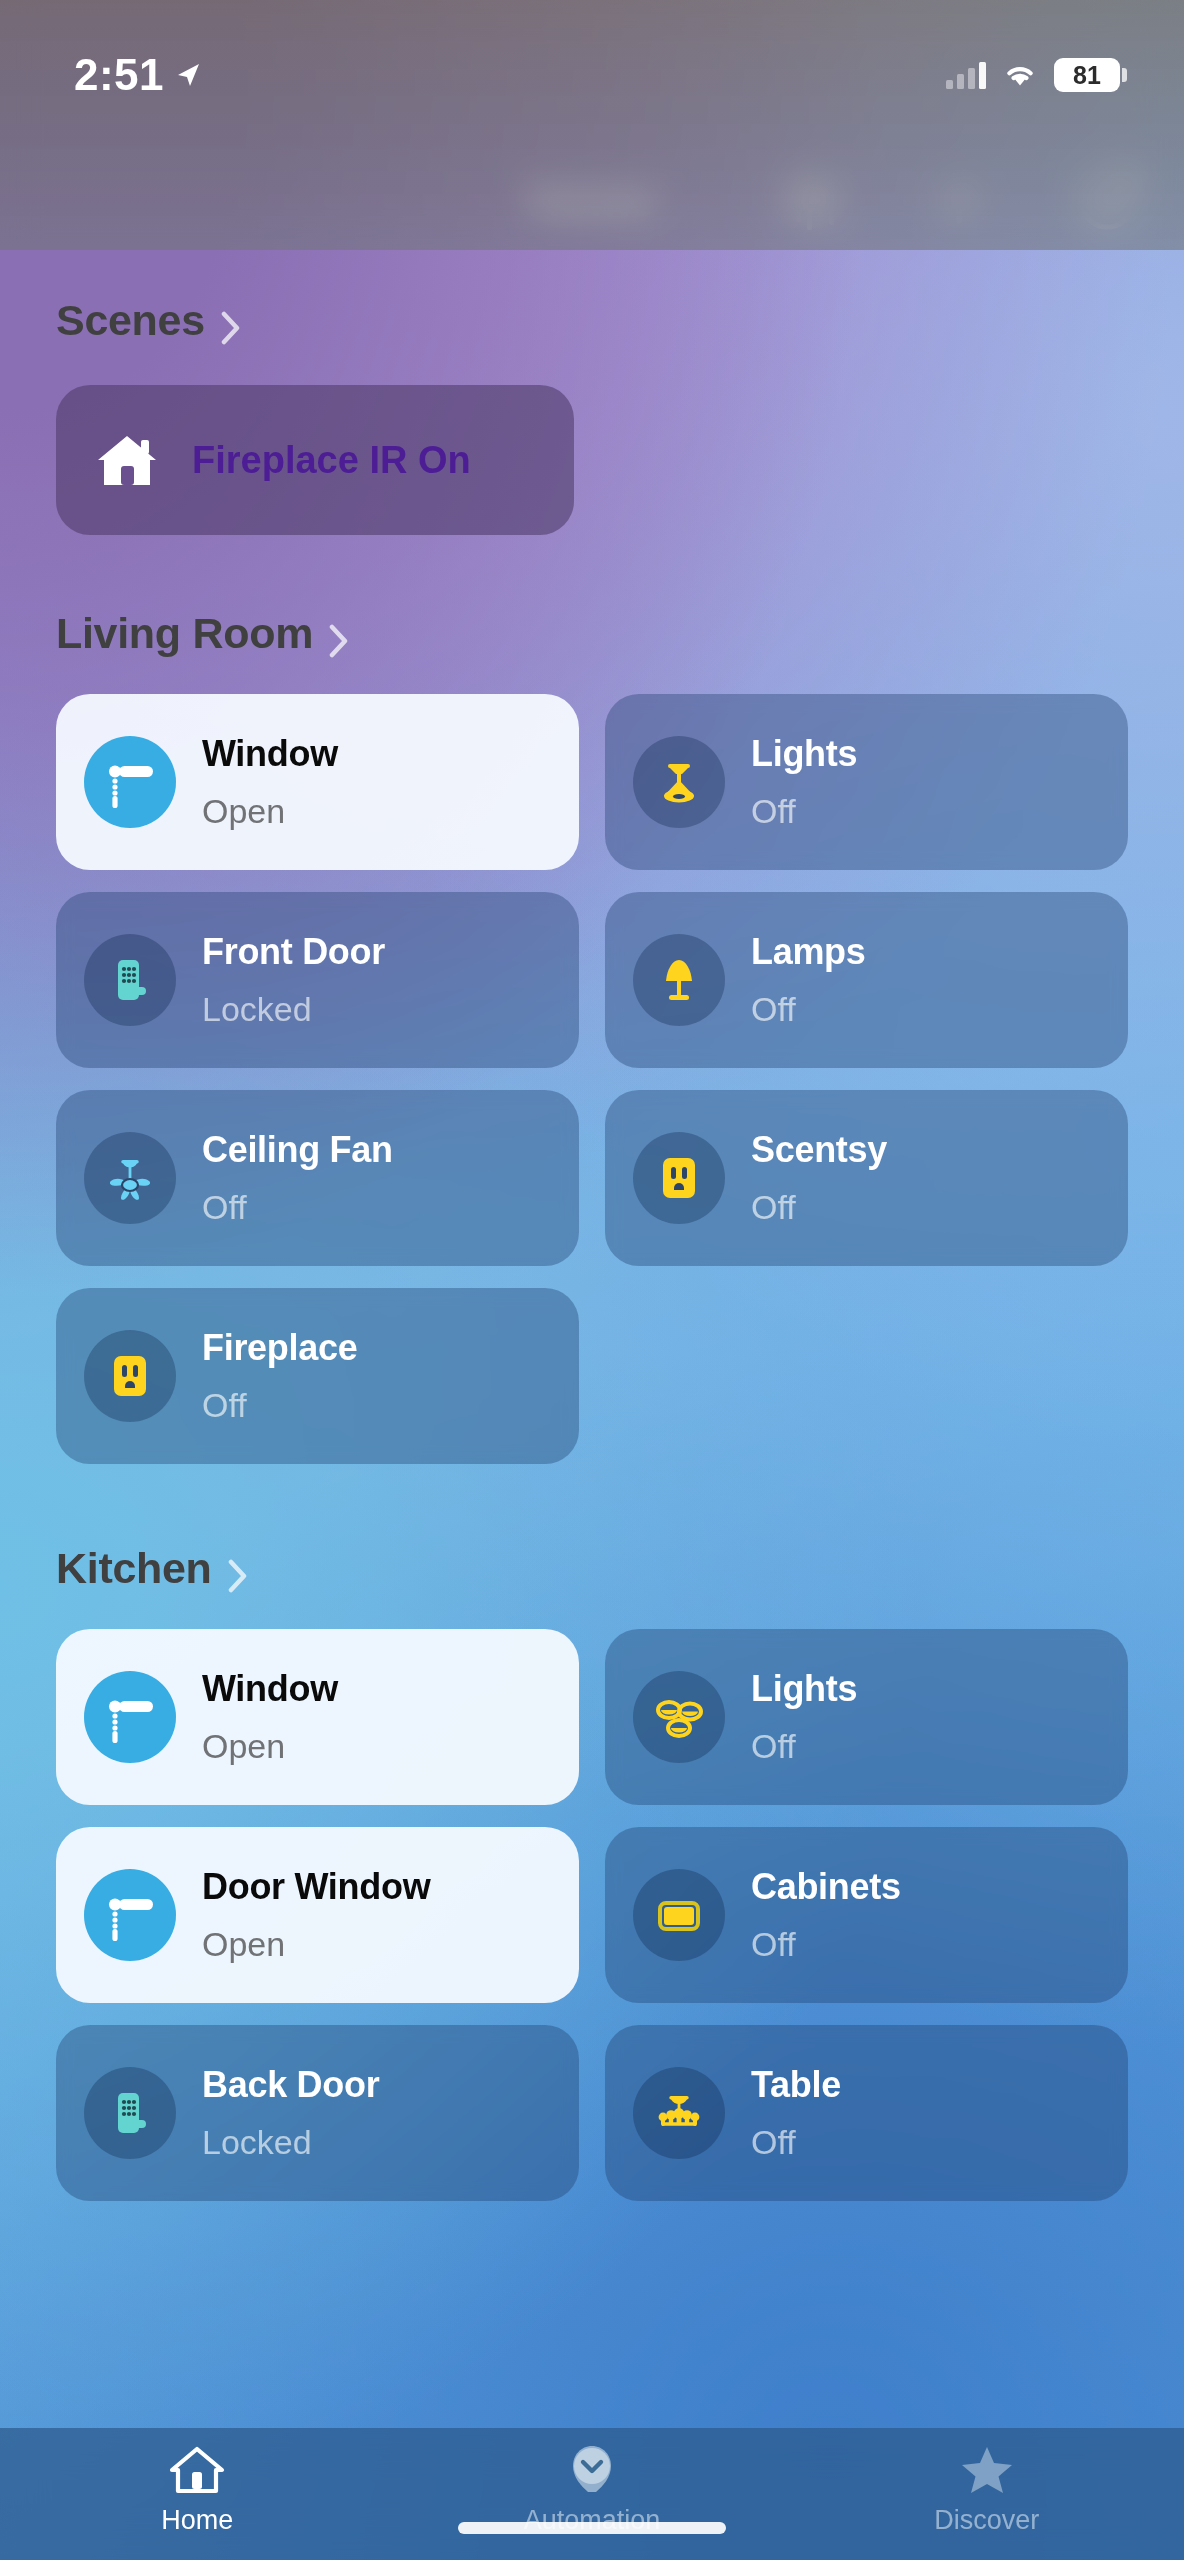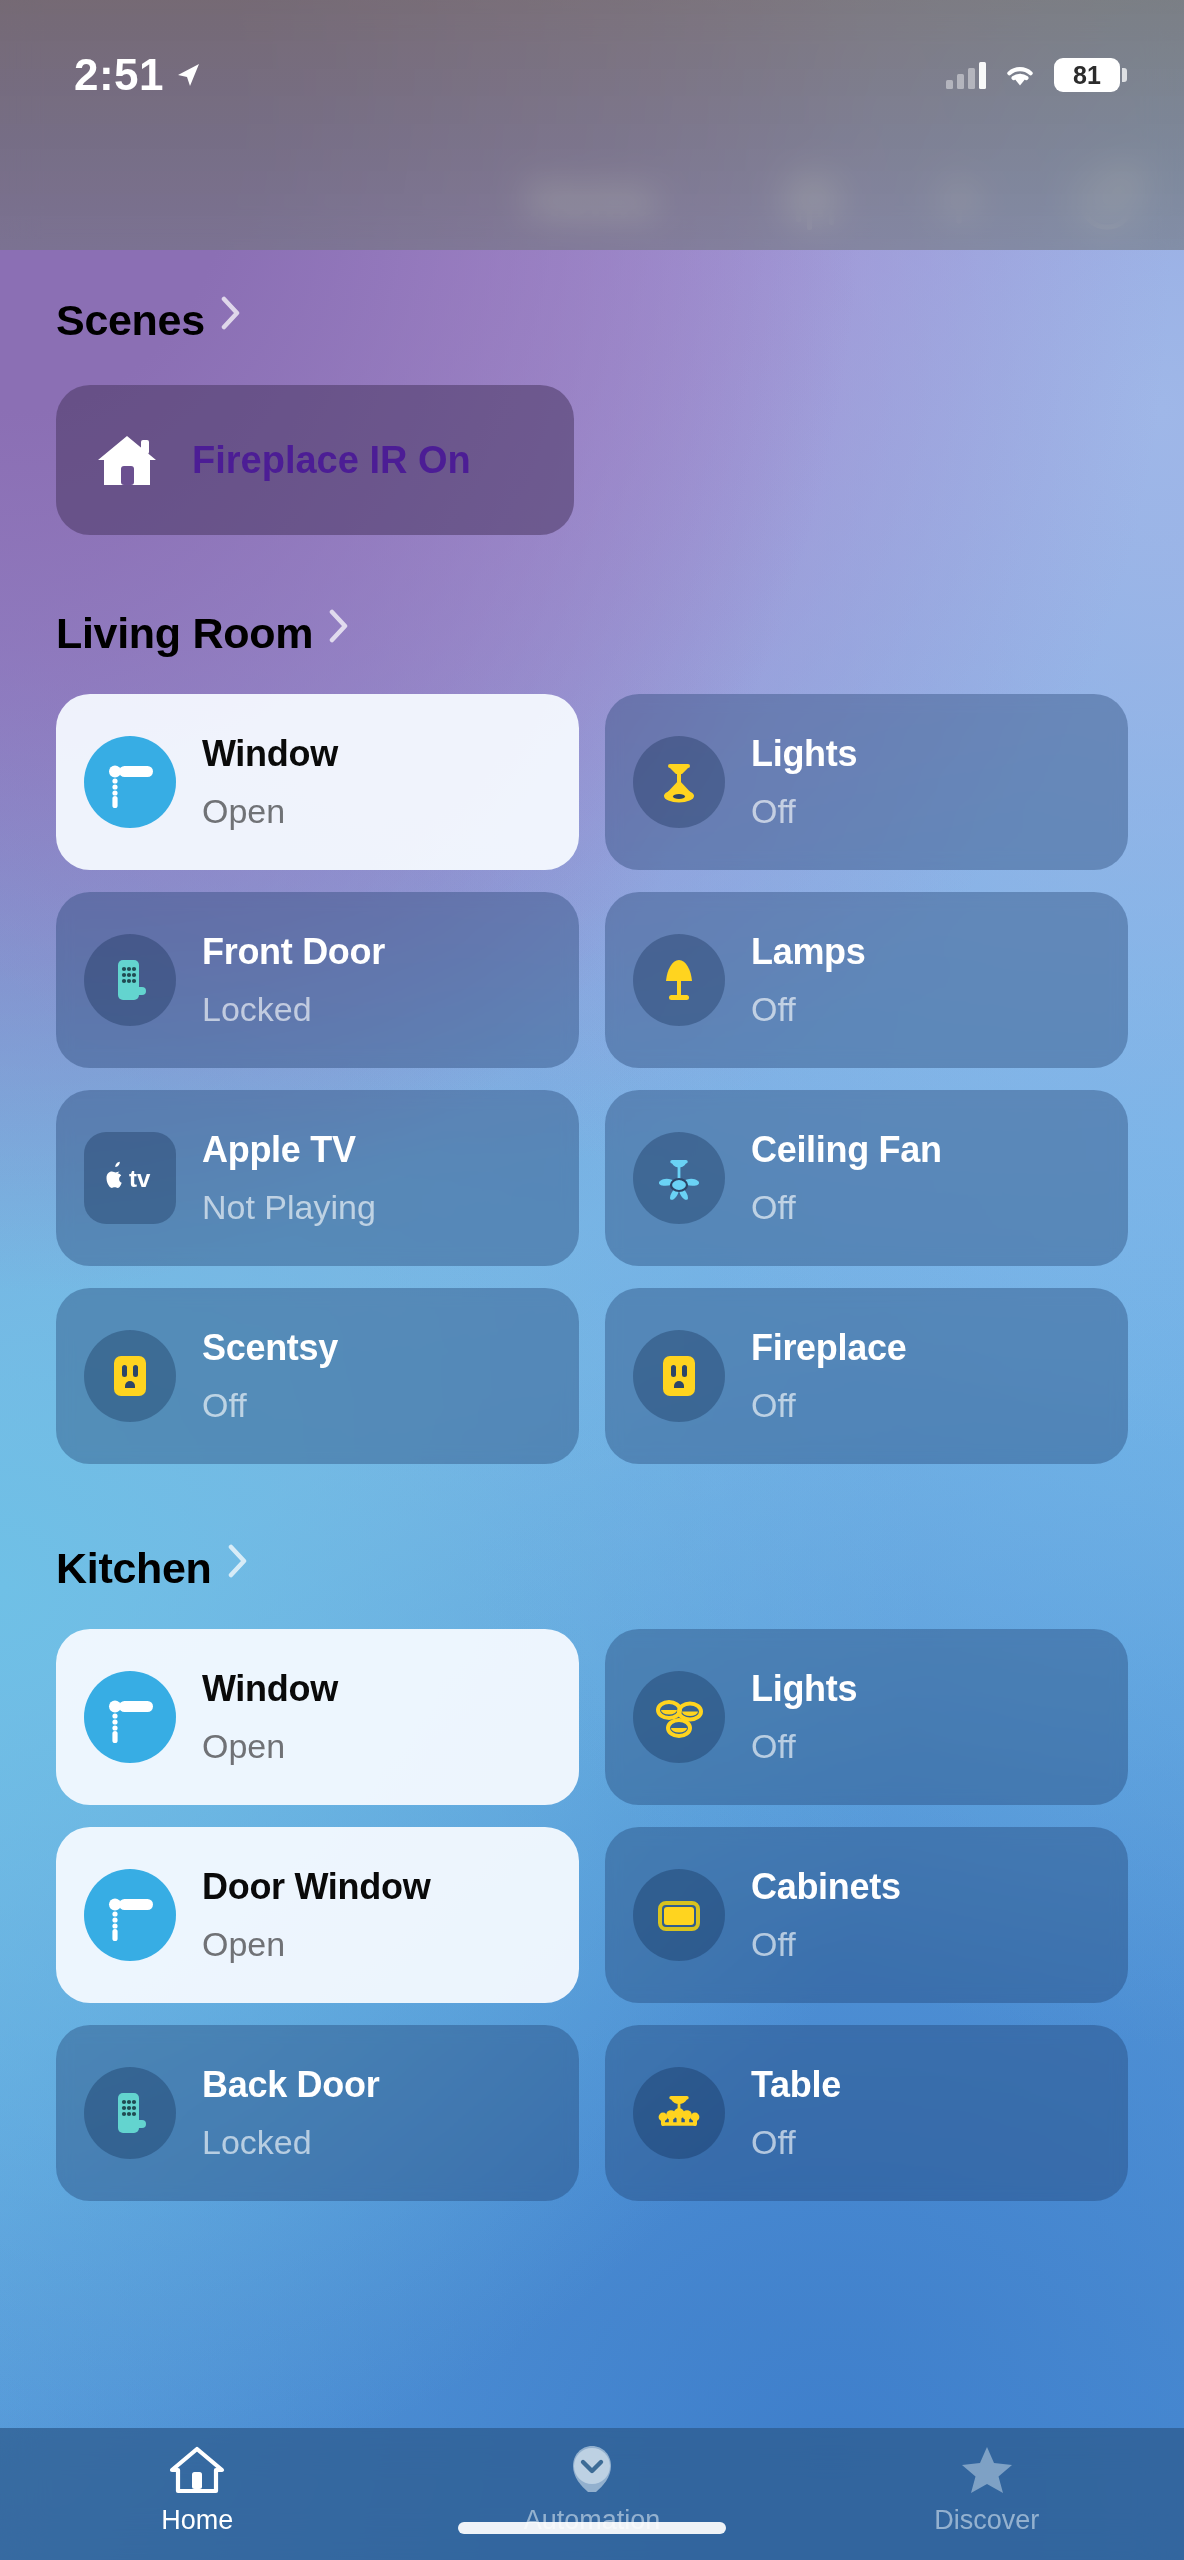--- a/index.html
+++ b/index.html
@@ -64,21 +64,21 @@
   .wave i { display:block; width:5px; background:#fff; border-radius:3px; }
   .wave i:nth-child(1){ height:22px; }
   .wave i:nth-child(2){ height:44px; }
   .wave i:nth-child(3){ height:60px; }
   .wave i:nth-child(4){ height:34px; }
   .wave i:nth-child(5){ height:50px; }
   
   #content { position:absolute; inset:0; z-index:2; padding-top:250px; }
   .section { padding:0 56px; }
   .sec-head {
-    display:flex; align-items:flex-start; gap:16px; color:#000000;
+    display:flex; align-items:flex-end; gap:16px; color:#404040;
     font-size:43px; font-weight:600; letter-spacing:-.3px;
   }
   .chev-right { width:20px; height:34px; opacity:.72; }
   .grid { display:grid; grid-template-columns:1fr 1fr; gap:22px 26px; }
   
   .scene-pill {
     margin-top:40px; width:518px; height:150px; border-radius:34px;
     background:rgba(77,58,104,.58); display:flex; align-items:center; padding:0 38px; gap:32px;
   }
   .scene-label { color:#4c1d95; font-size:38px; font-weight:600; }
@@ -219,33 +219,20 @@
             <rect x="27" y="30" width="4" height="16" fill="#ffd41f"></rect>
             <rect x="19" y="44" width="20" height="5" rx="2.5" fill="#ffd41f"></rect>
           </svg>
         </div>
         <div class="txt">
           <span class="t-name">Lamps</span>
           <span class="t-state">Off</span>
         </div>
       </div>
 
-      <div class="tile off">
-        <div class="badge square">
-          <svg width="62" height="34" viewBox="0 0 62 34">
-            <path d="M20.5 10.6c-1.6 0-3 .9-3.9.9-.9 0-2.2-.9-3.7-.9-2.8 0-5.4 2.3-5.4 6.6 0 2.7 1 5.6 2.3 7.4.9 1.3 1.7 2.3 2.9 2.3 1.1 0 1.6-.7 3-.7s1.8.7 3 .7c1.2 0 2-1.1 2.8-2.4.6-1 .9-1.9 1.2-2.8-3.1-1.2-3.6-5.6-.5-7.3-.9-1.2-2.3-1.8-3.7-1.8z" fill="#ffffff"></path>
-            <path d="M19.6 4.3c.8-1 1.3-2.3 1.2-3.6-1.1.1-2.5.8-3.3 1.8-.7.8-1.3 2.2-1.2 3.5 1.3.1 2.5-.7 3.3-1.7z" fill="#ffffff"></path>
-            <text x="30" y="26" font-family="Liberation Sans, sans-serif" font-size="24" font-weight="700" fill="#ffffff">tv</text>
-          </svg>
-        </div>
-        <div class="txt">
-          <span class="t-name">Apple TV</span>
-          <span class="t-state">Not Playing</span>
-        </div>
-      </div>
 
       <div class="tile off">
         <div class="badge">
           <svg width="58" height="58" viewBox="0 0 58 58">
             <path d="M22 11 H36 A1.6 1.6 0 0 1 36 14.5 C34 17.5 31 18.5 29 18.5 C27 18.5 24 17.5 22 14.5 A1.6 1.6 0 0 1 22 11 Z" fill="#6ad2f5"></path>
             <rect x="27.6" y="18" width="2.8" height="14" fill="#6ad2f5"></rect>
             <path d="M26 33 C20 29 14 29 10 32 C8 33.5 9 36 12 36.5 C17 37.5 23 36 26 34 Z" fill="#6ad2f5"></path>
             <path d="M32 33 C38 29 44 29 48 32 C50 33.5 49 36 46 36.5 C41 37.5 35 36 32 34 Z" fill="#6ad2f5"></path>
             <path d="M26 38 C22 42 20 46 20 49 C20 51 22 51.5 24 50 C27 48 29 43 29 40 Z" fill="#6ad2f5"></path>
             <path d="M32 38 C36 42 38 46 38 49 C38 51 36 51.5 34 50 C31 48 29 43 29 40 Z" fill="#6ad2f5"></path>

